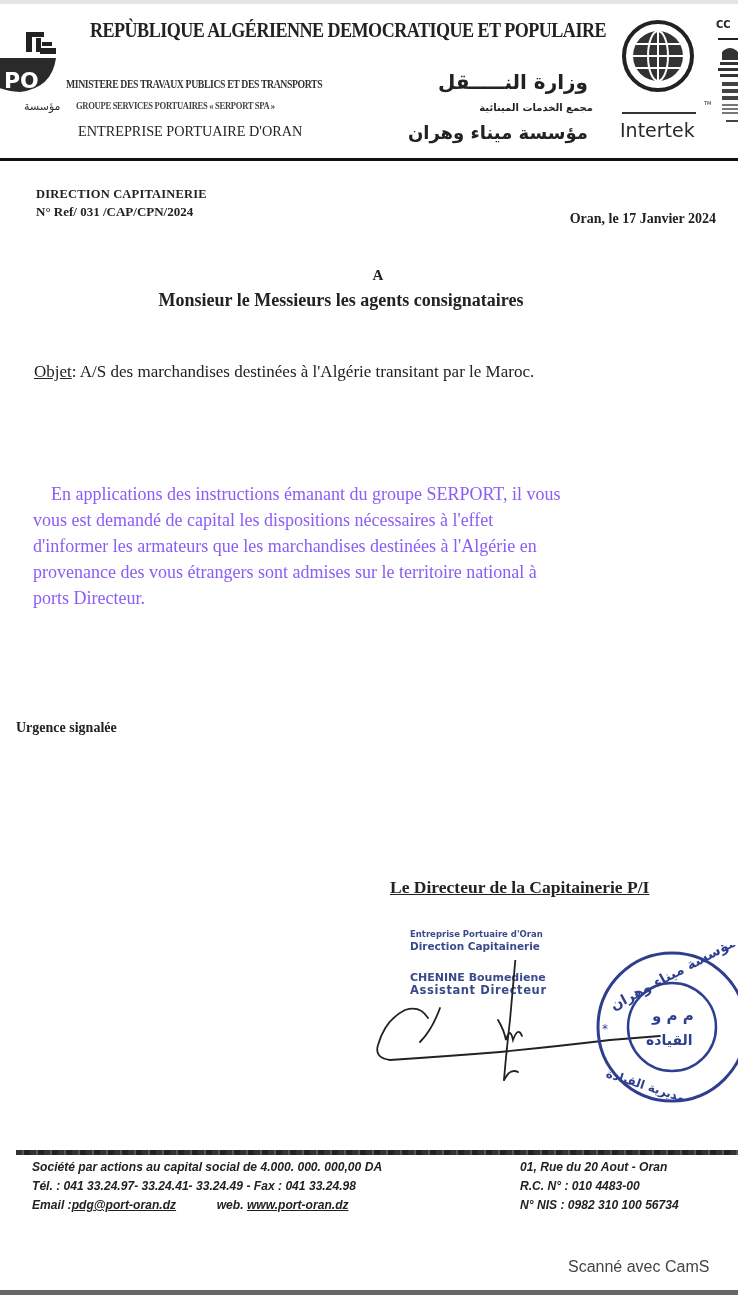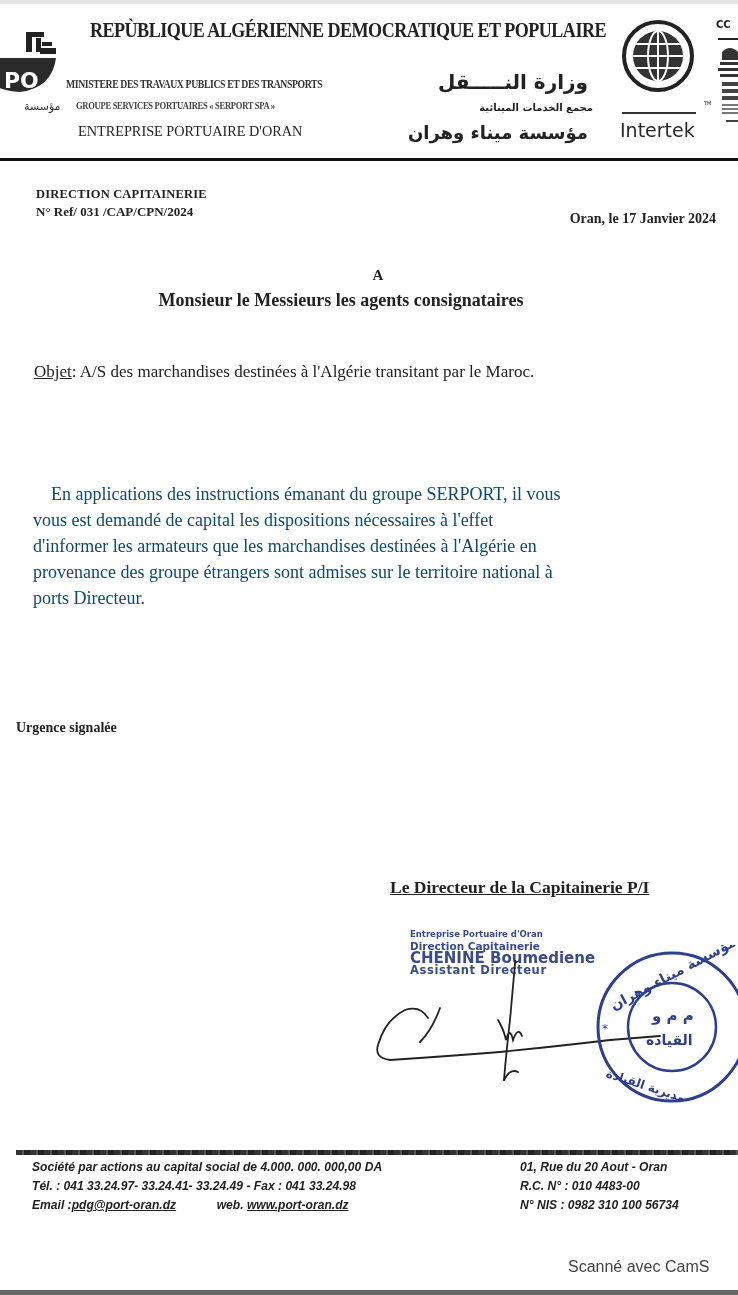--- a/index.html
+++ b/index.html
@@ -26,30 +26,30 @@
   .tm { position: absolute; left: 704px; top: 96px; font-size: 5px; font-family: "DejaVu Sans", sans-serif; }
   .cert-logo { position: absolute; left: 712px; top: 8px; width: 26px; height: 146px; }
   .header-rule { position: absolute; left: 0; top: 158px; width: 738px; height: 3px; background: #111; }
   .dir-cap { position: absolute; left: 36px; top: 186px; font-size: 13px; font-weight: bold; letter-spacing: 0.2px; color: #222; transform: scaleX(0.96); transform-origin: left; }
   .ref { position: absolute; left: 36px; top: 204px; font-size: 13px; font-weight: bold; color: #222; }
   .date { position: absolute; right: 22px; top: 211px; font-size: 14px; font-weight: bold; color: #222; }
   .to-a { position: absolute; left: 0; width: 738px; top: 267px; text-align: center; padding-left: 18px; font-size: 15px; font-weight: bold; color: #222; }
   .to-name { position: absolute; left: 0; width: 614px; top: 290px; text-align: center; padding-left: 68px; font-size: 18px; font-weight: bold; color: #222; }
   .objet { position: absolute; left: 34px; top: 362px; font-size: 17px; color: #222; white-space: nowrap; }
   .objet-label { font-weight: normal; text-decoration: underline; }
-  .para { position: absolute; left: 33px; top: 481px; width: 680px; font-size: 18px; line-height: 26px; color: #0c4a6e; }
+  .para { position: absolute; left: 33px; top: 481px; width: 680px; font-size: 18px; line-height: 26px; color: #8b5cf6; }
   .para span { display: block; white-space: nowrap; }
   .urgence { position: absolute; left: 16px; top: 720px; font-size: 14px; font-weight: bold; color: #222; }
 
   
   .sig-title { position: absolute; left: 390px; top: 877px; font-size: 17.5px; font-weight: bold; text-decoration: underline; white-space: nowrap; color: #222; }
   .stamp-text { position: absolute; left: 410px; top: 928px; font-family: "DejaVu Sans", sans-serif; font-weight: bold; color: #3a4a8a; line-height: 12px; }
   .stamp-text .l1 { font-size: 8.5px; }
   .stamp-text .l2 { font-size: 10.5px; }
-  .stamp-text .l3 { font-size: 15px; }
+  .stamp-text .l3 { font-size: 11px; margin-top: 20px; }
   .stamp-text .l4 { font-size: 11.5px; letter-spacing: 0.6px; }
   .signature { position: absolute; left: 370px; top: 960px; width: 300px; height: 130px; }
   .round-stamp { position: absolute; left: 590px; top: 945px; width: 160px; height: 160px; }
 
   
   .footer-rule { position: absolute; left: 16px; top: 1150px; width: 722px; height: 5px; background: repeating-linear-gradient(90deg, #333 0 6px, #555 6px 8px, #222 8px 14px); }
   .footer { position: absolute; font-family: "Liberation Sans", sans-serif; font-style: italic; font-weight: bold; font-size: 13px; color: #222; white-space: nowrap; transform: scaleX(0.93); transform-origin: left; }
   .f1 { left: 32px; top: 1159px; }
   .f2 { left: 32px; top: 1178px; }
   .f3 { left: 32px; top: 1197px; }
@@ -129,21 +129,21 @@
 <div class="to-name">Monsieur le Messieurs les agents consignataires</div>
 
 <div class="objet">
   <span class="objet-label">Objet</span><span>: A/S des marchandises destinées à  l'Algérie transitant par le Maroc.</span>
 </div>
 
 <div class="para">
   <span style="white-space: pre;">    En applications des instructions émanant du groupe SERPORT, il vous</span>
   <span>vous est demandé de capital les dispositions nécessaires à l'effet</span>
   <span>d'informer les armateurs que les  marchandises destinées à l'Algérie en</span>
-  <span>provenance des groupe étrangers sont admises sur le territoire national  à</span>
+  <span>provenance des vous étrangers sont admises sur le territoire national  à</span>
   <span>ports Directeur.</span>
 </div>
 
 <div class="urgence">Urgence signalée</div>
 
 <div class="sig-title">Le Directeur de la Capitainerie P/I</div>
 
 <div class="stamp-text">
   <div class="l1">Entreprise Portuaire d'Oran</div>
   <div class="l2">Direction Capitainerie</div>

